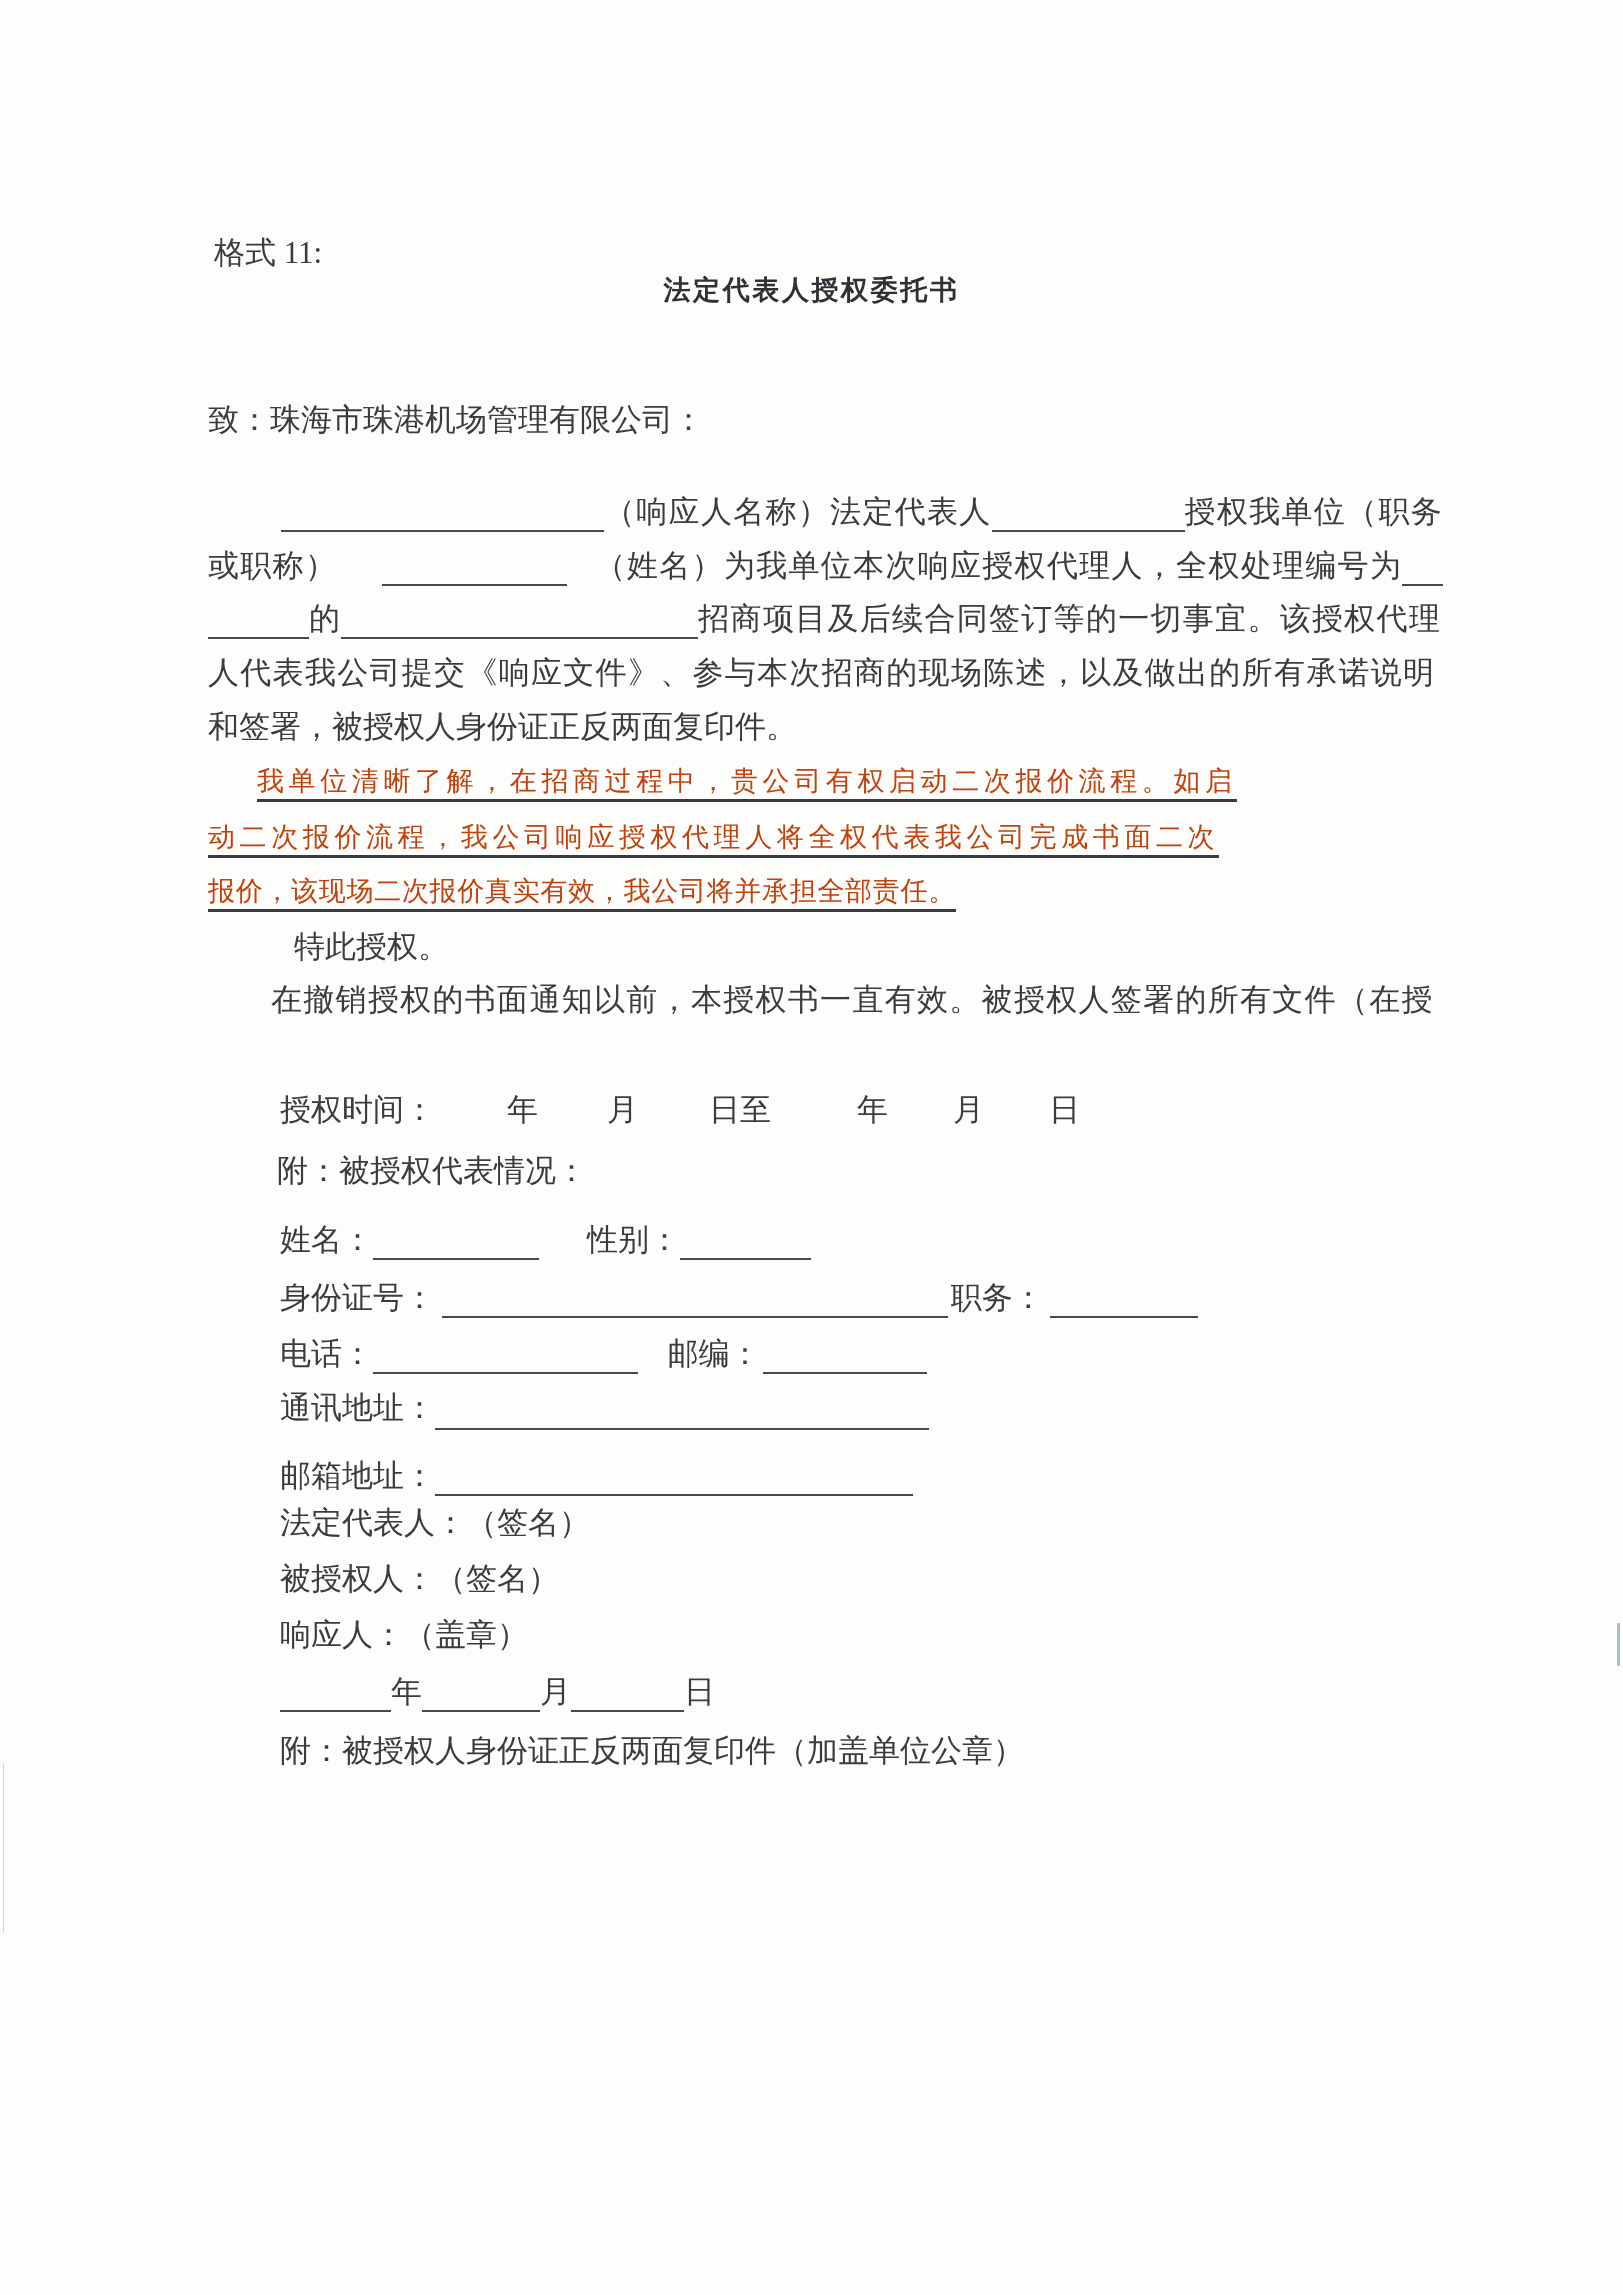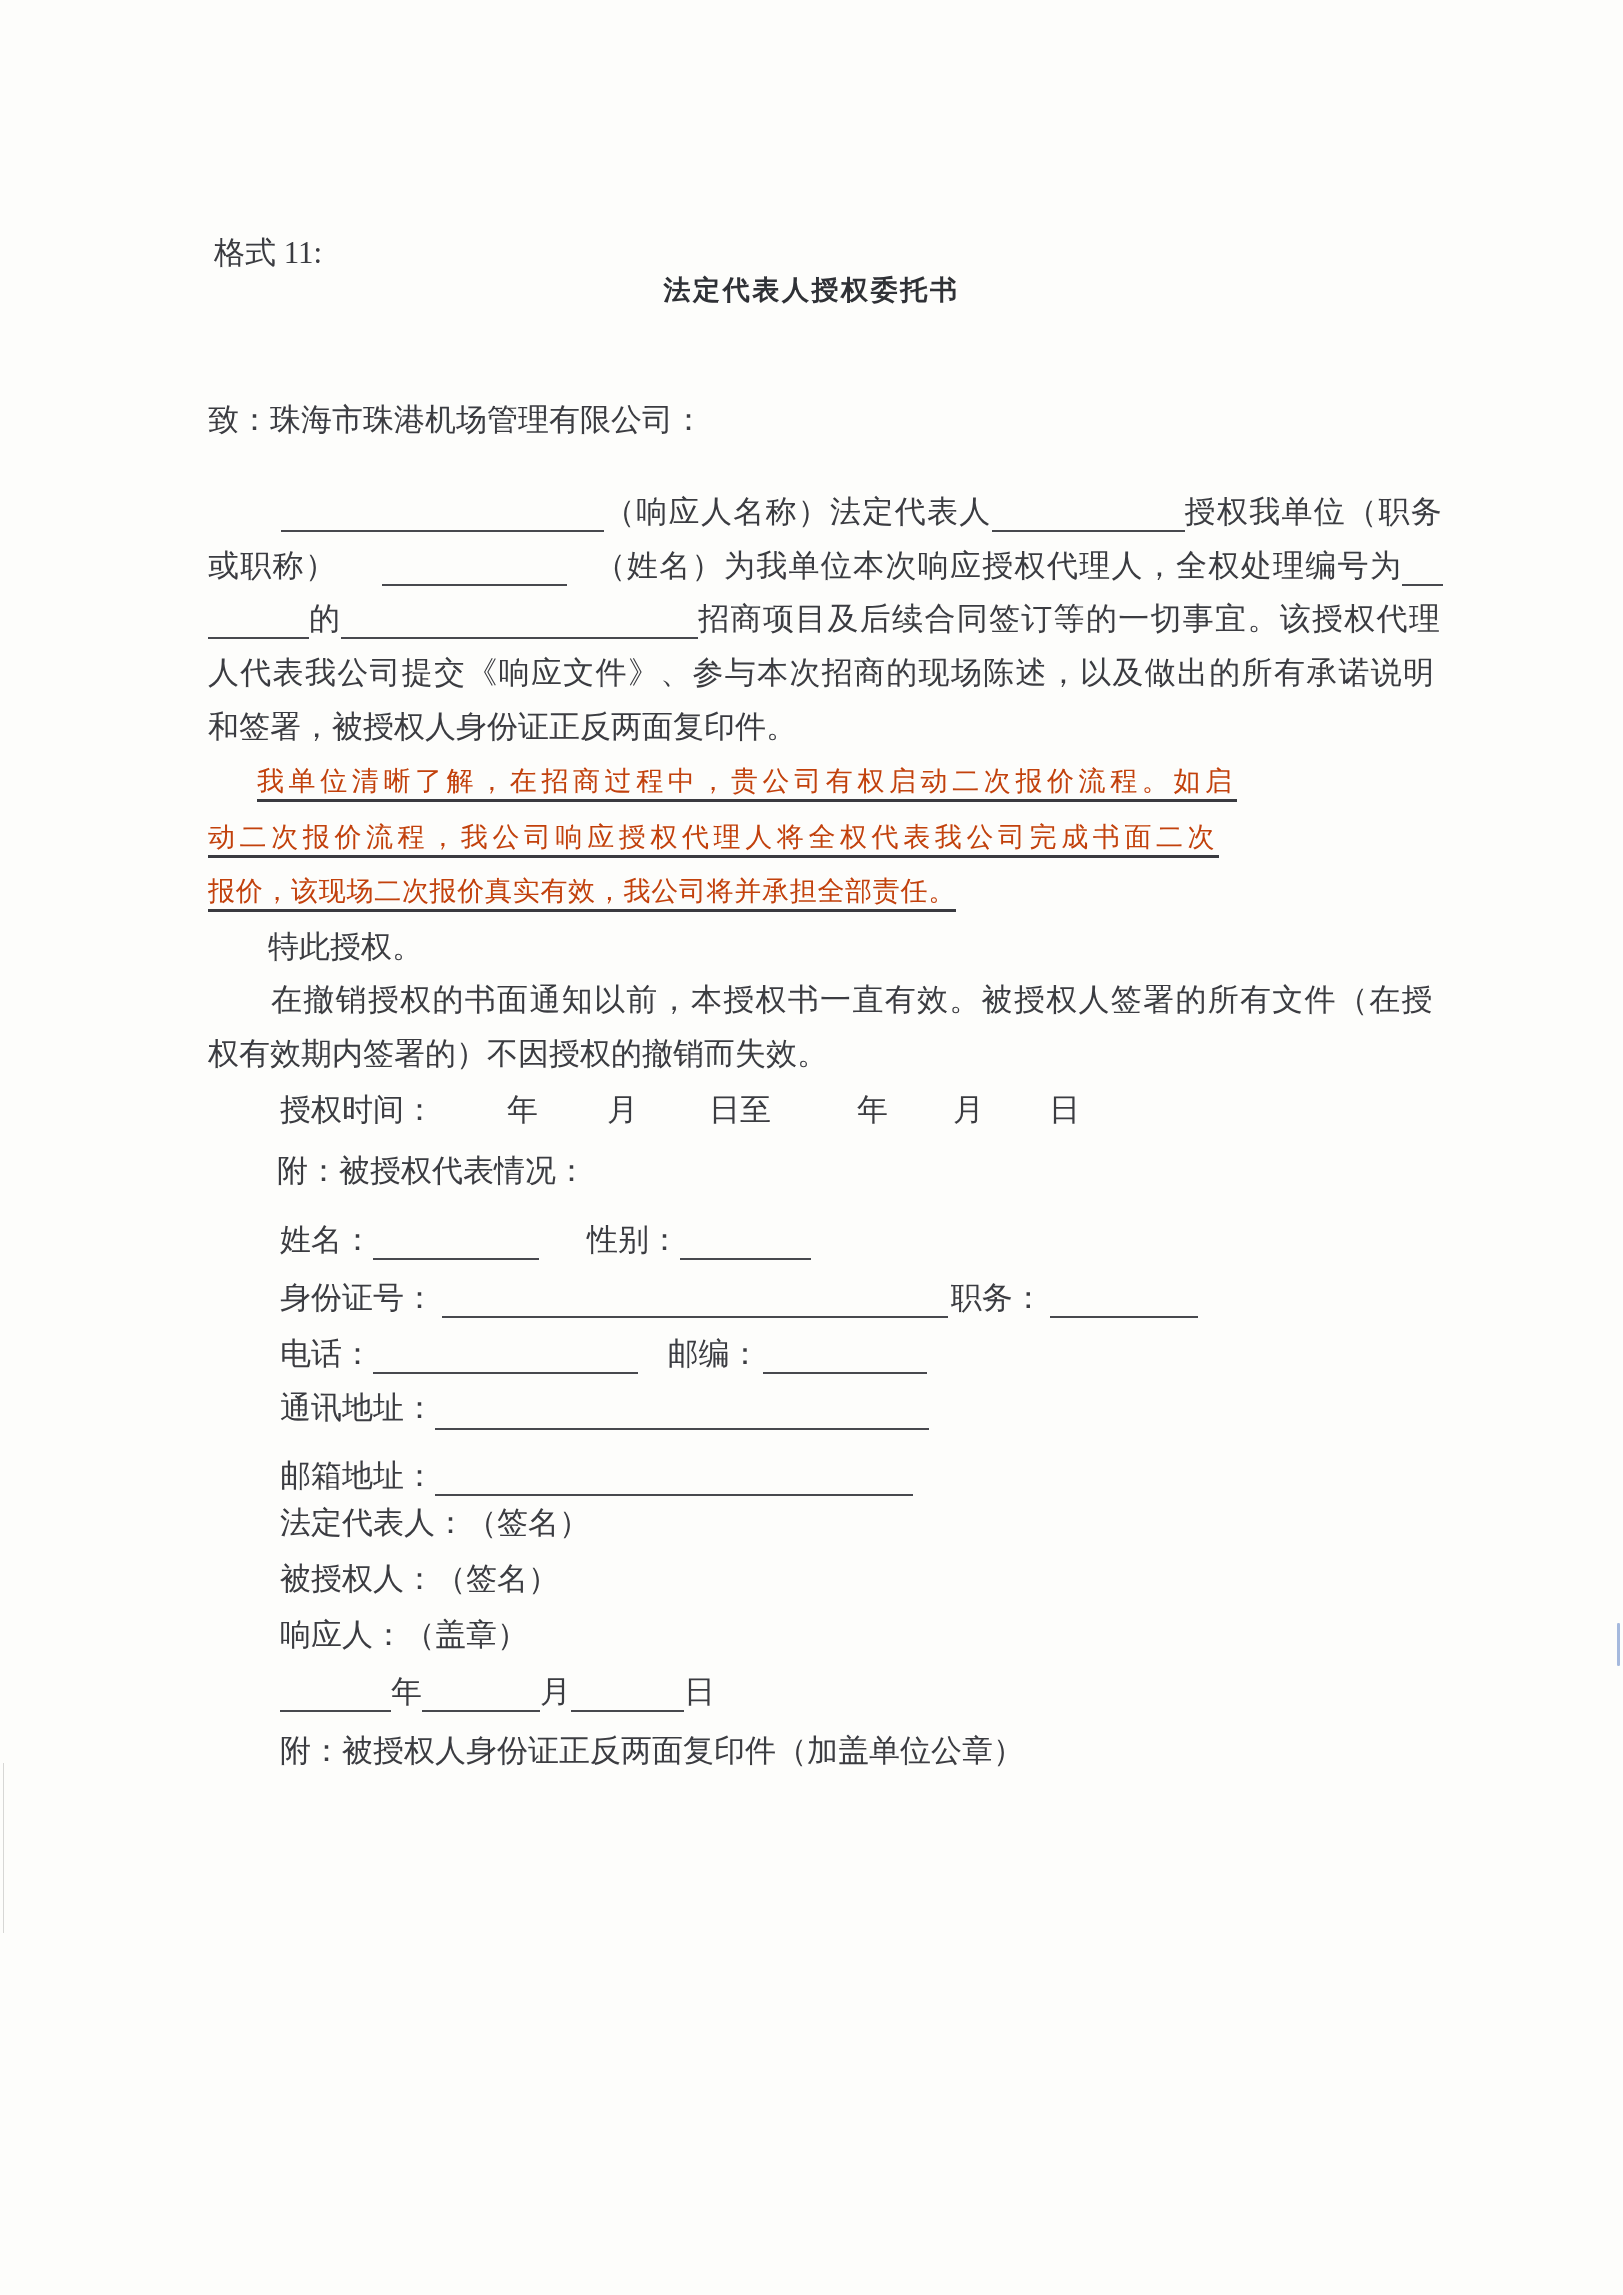--- a/index.html
+++ b/index.html
@@ -74,24 +74,23 @@
   <p class="ln boldln" style="top:746px;letter-spacing:4.6px;">
     <span class="bu" style="margin-left:49px;">我单位清晰了解，在招商过程中，贵公司有权启动二次报价流程。如启</span>
   </p>
   <p class="ln boldln" style="top:802px;letter-spacing:4.6px;">
     <span class="bu">动二次报价流程，我公司响应授权代理人将全权代表我公司完成书面二次</span>
   </p>
   <p class="ln boldln" style="top:856px;letter-spacing:0.7px;">
     <span class="bu">报价，该现场二次报价真实有效，我公司将并承担全部责任。</span>
   </p>
 
-  <p class="ln" style="top:914px;left:256px;">特此授权。</p>
+  <p class="ln" style="top:914px;left:282px;">特此授权。</p>
 
   <p class="ln js" style="top:967px;left:259px;">在撤销授权的书面通知以前，本授权书一直有效。被授权人签署的所有文件（在授</p>
-  <p class="ln" style="top:1021px;">权有效期内签署的）不因授权的撤销而失效。</p>
 
   <p class="ln" style="top:1077px;left:268px;">
     <span>授权时间：</span><span style="margin-left:72px;">年</span><span style="margin-left:69px;">月</span><span style="margin-left:71px;">日至</span><span style="margin-left:86px;">年</span><span style="margin-left:65px;">月</span><span style="margin-left:65px;">日</span>
   </p>
 
   <p class="ln" style="top:1138px;left:265px;">附：被授权代表情况：</p>
 
   <p class="ln" style="top:1207px;left:268px;">
     <span>姓名：</span><span class="bl" style="width:166px;"></span><span style="margin-left:48px;">性别：</span><span class="bl" style="width:131px;"></span>
   </p>

